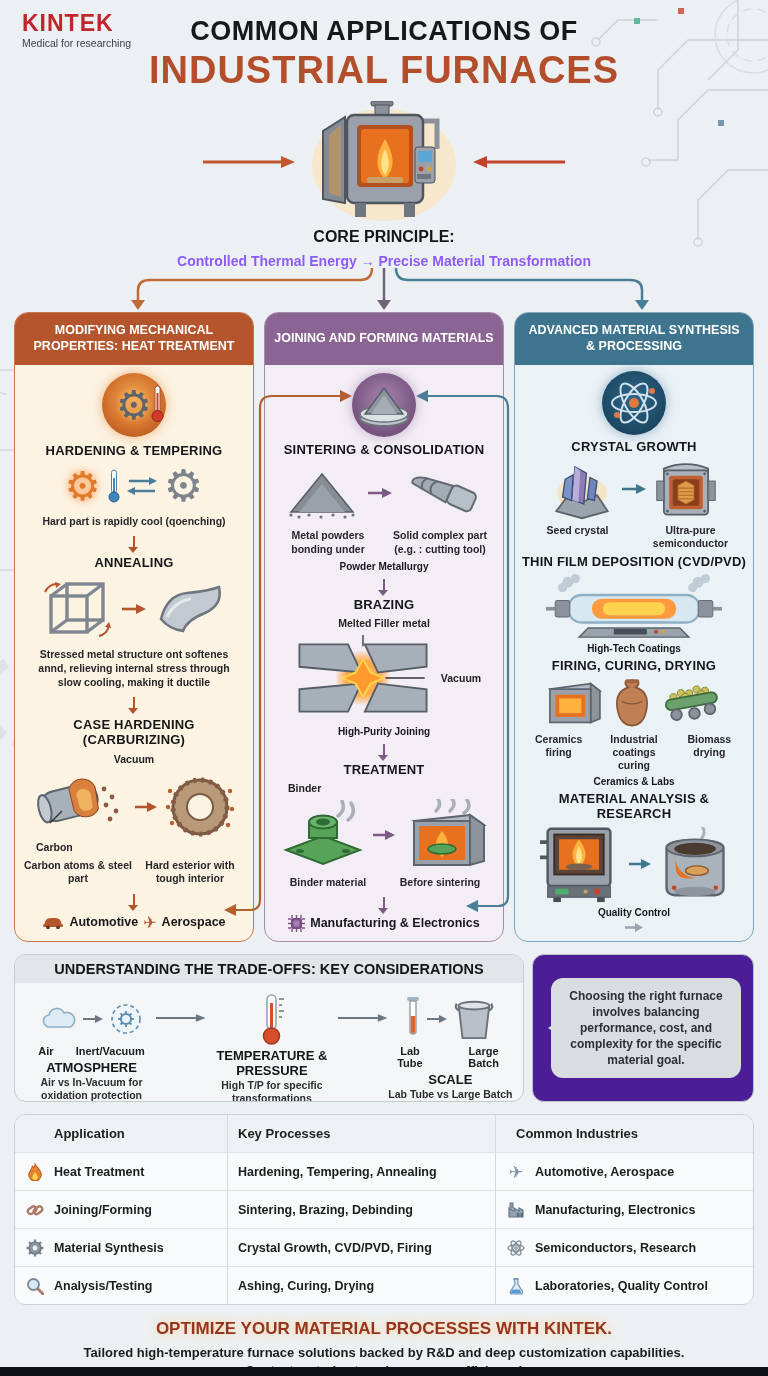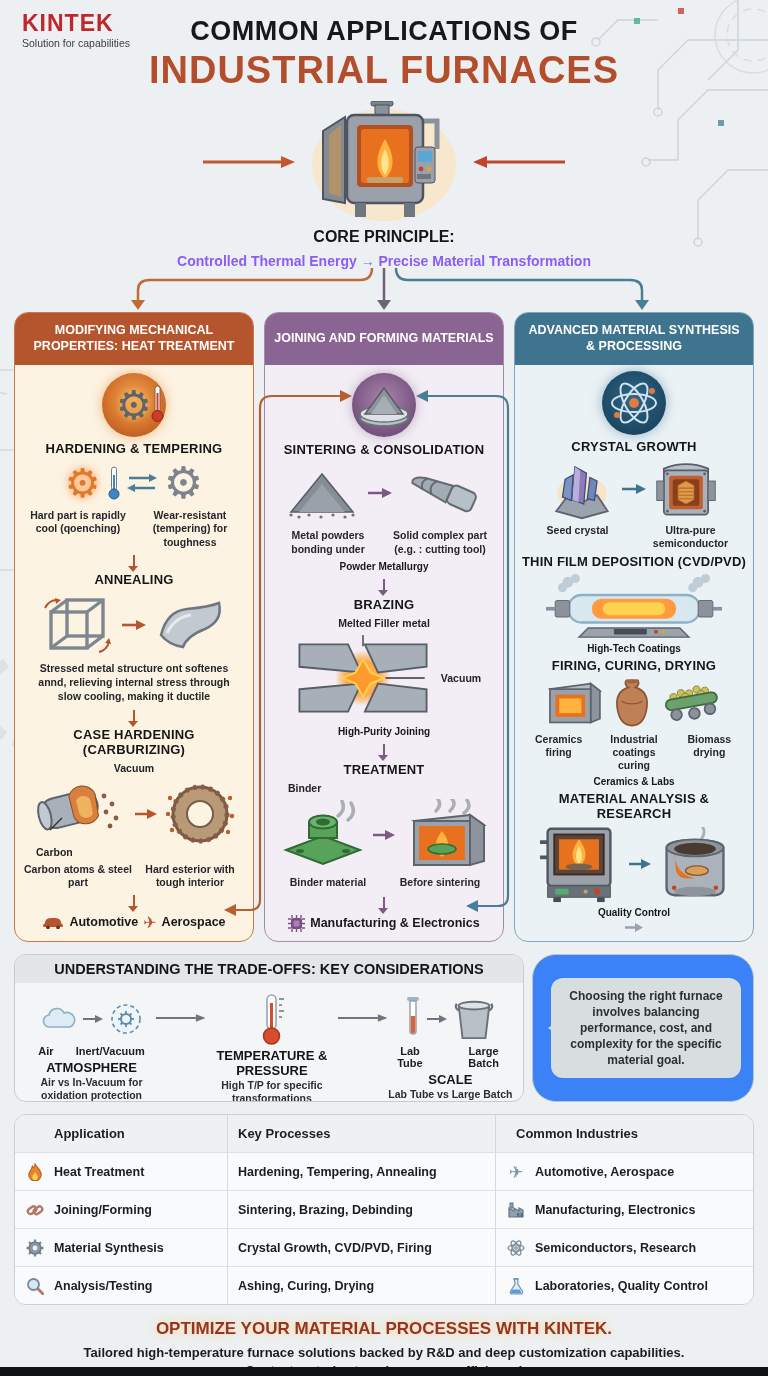--- a/index.html
+++ b/index.html
@@ -53,21 +53,21 @@
   
   .tr-band{display:flex;gap:8px;padding:0 14px;margin-top:12px;height:148px;}
   .tr-card{flex:0 0 508px;background:#f3f5f6;border:1.5px solid #c3ccd1;border-radius:12px;overflow:hidden;}
   .tr-h{background:#e2e6e8;text-align:center;font-size:14.5px;font-weight:800;color:#141516;padding:6px 4px;}
   .tr-body{display:flex;align-items:flex-start;justify-content:space-between;padding:10px 10px 0 12px;}
   .tr-grp{text-align:center;}
   .tr-icons{display:flex;align-items:center;justify-content:center;gap:6px;height:52px;}
   .tr-ilabels{display:flex;justify-content:center;gap:22px;font-size:11px;font-weight:800;color:#1b1c1e;}
   .tr-head{font-size:13px;font-weight:800;margin-top:3px;color:#141516;}
   .tr-sub{font-size:10.5px;font-weight:700;color:#2b2d30;line-height:1.25;margin-top:1px;}
-  .note-card{flex:1;background:#3b82f6;border:1.5px solid #b9c6cd;border-radius:24px;display:flex;align-items:center;justify-content:flex-start;position:relative;}
+  .note-card{flex:1;background:#4c1d95;border:1.5px solid #b9c6cd;border-radius:12px;display:flex;align-items:center;justify-content:flex-start;position:relative;}
   .note-bubble{background:#d8dddf;border-radius:12px;margin:10px 12px 10px 18px;padding:10px 10px;
                font-size:12px;font-weight:700;color:#2c2f33;text-align:center;line-height:1.35;position:relative;}
   .note-bubble::before{content:"";position:absolute;left:-11px;top:42px;border:8px solid transparent;border-right:12px solid #d8dddf;}
   
   .tbl{margin:12px 14px 0;background:#eef1f3;border:1.5px solid #c9d1d6;border-radius:12px;overflow:hidden;}
   .tbl-grid{display:grid;grid-template-columns:212px 268px 1fr;}
   .tbl-cell{display:flex;align-items:center;gap:9px;padding:6px 10px;font-size:12.5px;font-weight:600;
             border-top:1px solid #dbe1e5;background:#f8fafb;min-height:25px;color:#1c1d1f;}
   .tbl-cell.hdr{background:#eef1f3;border-top:none;font-size:13px;font-weight:800;}
   .tbl-cell.c2,.tbl-cell.c3{border-left:1px solid #d3dade;}
@@ -115,21 +115,21 @@
       <circle cx="10" cy="20" r="44" stroke-dasharray="10 8"></circle>
     </g>
   </svg>
   <svg class="deco" style="left:-30px;top:640px;" width="120" height="120" viewBox="0 0 120 120">
     <circle cx="60" cy="60" r="44" fill="none" stroke="#d2d7db" stroke-width="10" stroke-dasharray="14 10" opacity=".55"></circle>
   </svg>
 
   <div class="hero-band">
     <div class="logo">
       <div class="name">KINTEK</div>
-      <div class="tag">Solution for capabilities</div>
+      <div class="tag">Medical for researching</div>
     </div>
     <div class="title-top">COMMON APPLICATIONS OF</div>
     <div class="title-main">INDUSTRIAL FURNACES</div>
 
     <div class="furnace-row">
       <svg width="92" height="14" viewBox="0 0 92 14">
         <line x1="0" y1="7" x2="78" y2="7" stroke="#c0572e" stroke-width="3"></line>
         <polygon points="78,1 92,7 78,13" fill="#c0572e"></polygon>
       </svg>
       <svg width="150" height="122" viewBox="0 0 150 122">
@@ -211,21 +211,20 @@
           <svg width="30" height="22" viewBox="0 0 30 22">
             <line x1="2" y1="6" x2="22" y2="6" stroke="#4a7d9a" stroke-width="2.5"></line>
               <polygon points="22,2 30,6 22,10" fill="#4a7d9a"></polygon>
             <line x1="28" y1="16" x2="8" y2="16" stroke="#4a7d9a" stroke-width="2.5"></line>
               <polygon points="8,12 0,16 8,20" fill="#4a7d9a"></polygon>
           </svg>
           <span class="g-glyph" style="font-size:44px;color:#7d848c;">⚙</span>
         </div>
         <div class="caps">
           <div>Hard part is rapidly cool (qoenching)</div>
-          <div>Wear-resistant (tempering) for toughness</div>
         </div>
 
         <div class="dar c-o"></div>
 
         <div class="sec-title">ANNEALING</div>
         <div class="row">
           <svg width="74" height="66" viewBox="0 0 74 66">
             <g fill="none" stroke="#7e8790" stroke-width="3.4">
               <rect x="10" y="20" width="36" height="36"></rect>
                 <rect x="26" y="8" width="36" height="36"></rect>

